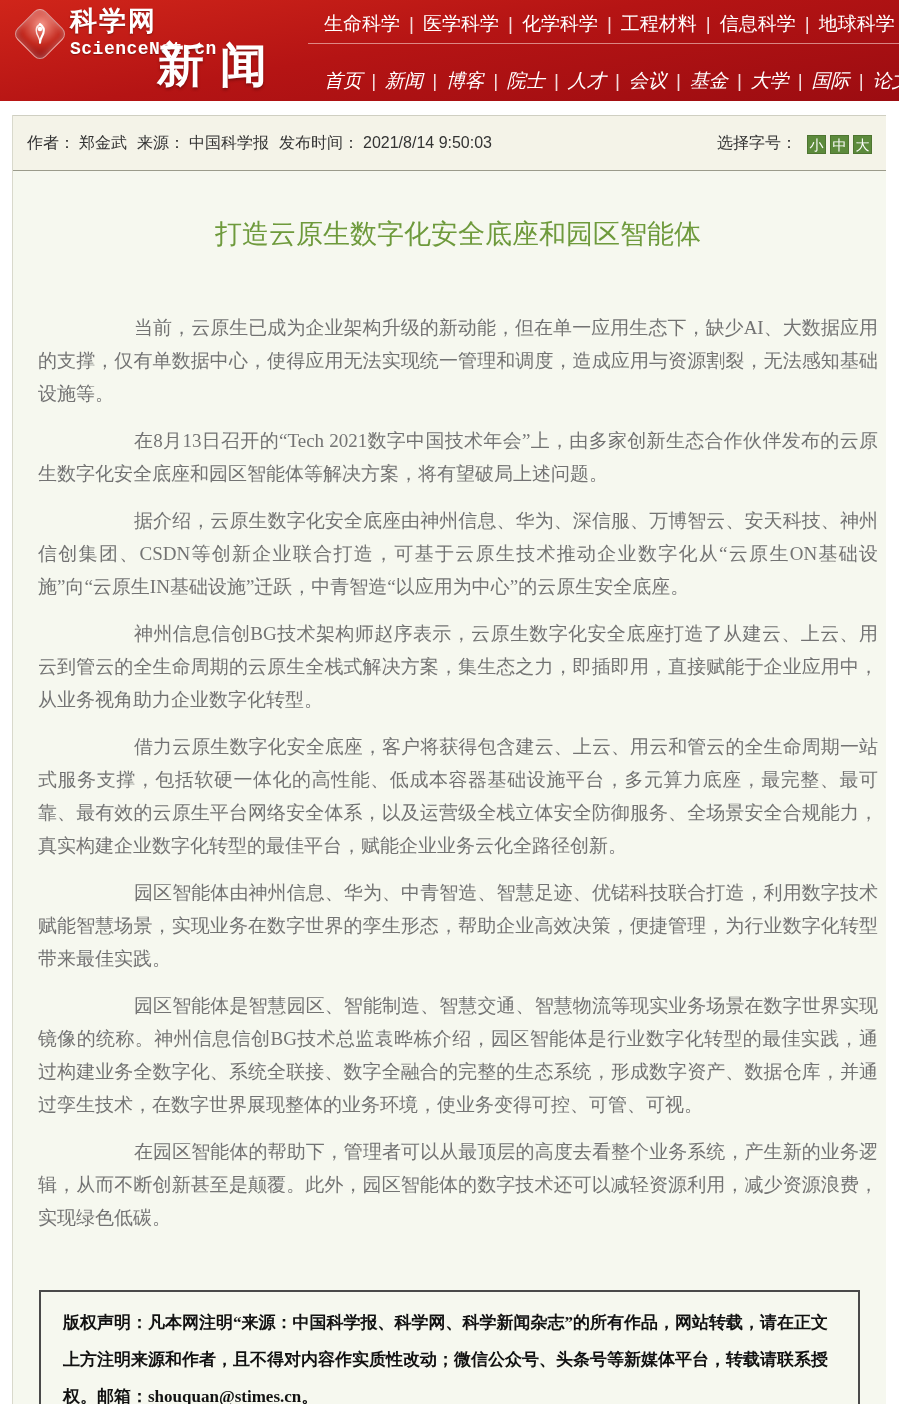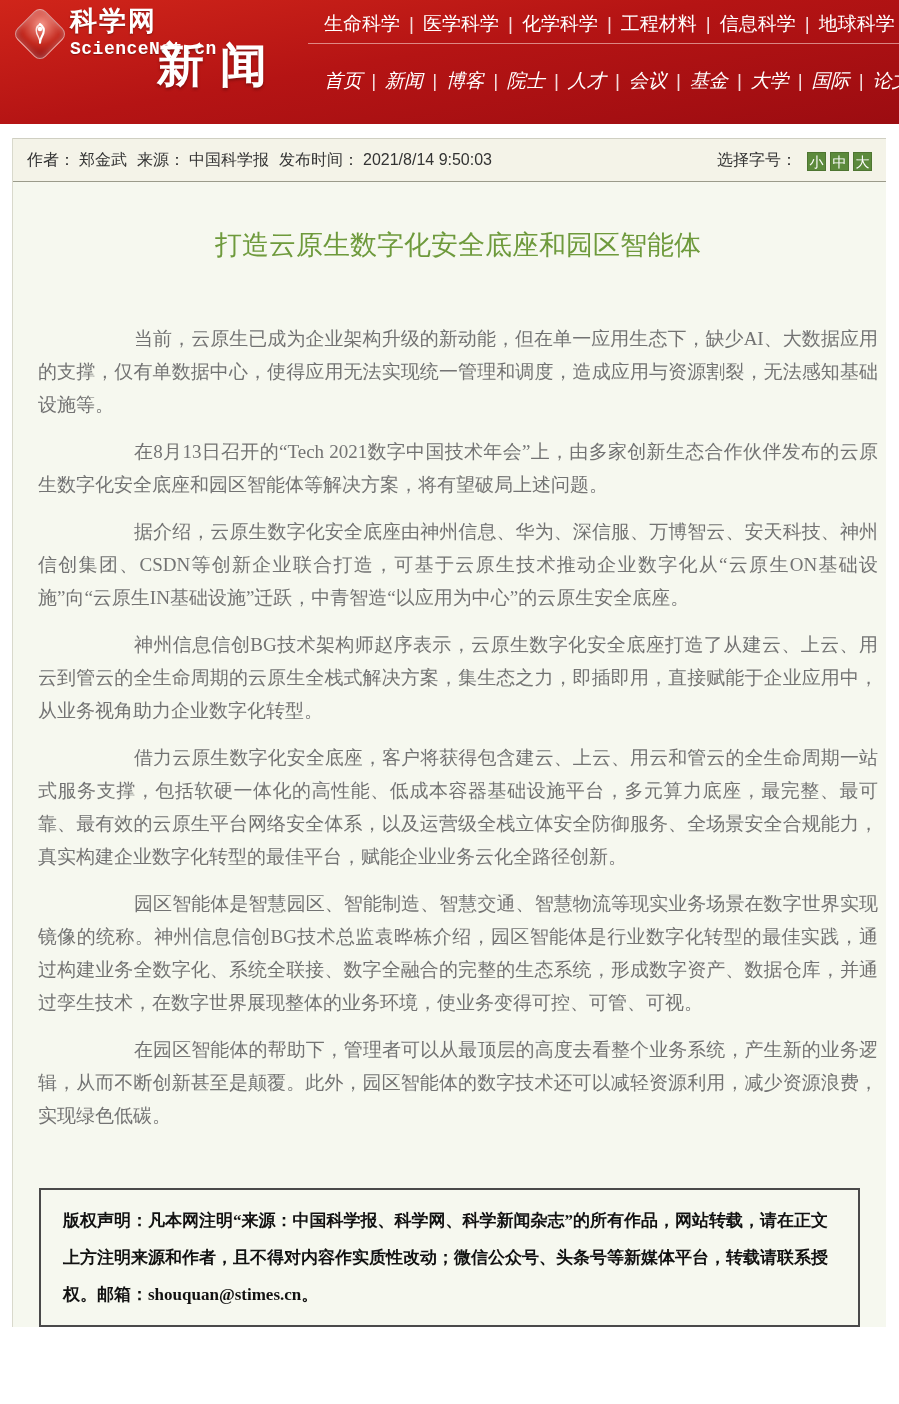--- a/index.html
+++ b/index.html
@@ -3,21 +3,21 @@
 <meta charset="utf-8">
 <style>
   html,body{margin:0;padding:0;}
   body{
     width:899px;height:1404px;overflow:hidden;background:#ffffff;
     font-family:"Liberation Sans","DejaVu Sans",sans-serif;
     position:relative;
   }
   
   .site-header{
-    position:relative;width:899px;height:124px;
+    position:relative;width:899px;height:101px;
     background:linear-gradient(170deg,#d0251a 0%,#b51414 45%,#9c0c11 100%);
     overflow:hidden;
   }
   .logo-block{position:absolute;left:16px;top:8px;display:flex;align-items:flex-start;}
   .logo-diamond{
     width:38px;height:38px;margin:6px 10px 0 4px;
     transform:rotate(45deg);border-radius:8px;
     background:radial-gradient(circle at 35% 30%,#f4968a 0%,#c42a1f 55%,#870a0e 100%);
     border:1px solid rgba(255,255,255,.55);
     box-shadow:0 0 6px rgba(255,255,255,.35) inset;
@@ -43,21 +43,21 @@
   
   .content{
     margin:14px 13px 0 12px;
     border-left:1px solid #d9d9cc;
     background:#f6f8ef;
   }
   .meta-bar{
     height:38px;background:#f4f3e8;
     border-top:1px solid #cfcfc2;border-bottom:1px solid #9b9b8b;
     display:flex;align-items:center;justify-content:space-between;
-    padding:2px 14px;font-size:16px;color:#333;
+    padding:8px 14px;font-size:16px;color:#333;
   }
   .meta-left span{margin-right:4px;}
   .meta-left .meta-value{margin-right:10px;color:#333;}
   .meta-right{display:flex;align-items:flex-end;margin-left:9px;}
   .meta-right .fontsize-label{margin-right:6px;color:#333;}
   .fontsize-group .fontsize-btn{
     display:inline-block;width:19px;height:19px;line-height:19px;text-align:center;
     background:#5c8a3c;color:#fff;font-size:14px;margin-left:4px;cursor:pointer;
     border:1px solid #4e7531;box-sizing:border-box;
   }
@@ -124,19 +124,20 @@
 
   <div class="article">
     <h1 class="article-title">打造云原生数字化安全底座和园区智能体</h1>
 
     <div>
         <p class="body-paragraph">当前，云原生已成为企业架构升级的新动能，但在单一应用生态下，缺少AI、大数据应用的支撑，仅有单数据中心，使得应用无法实现统一管理和调度，造成应用与资源割裂，无法感知基础设施等。</p>
         <p class="body-paragraph">在8月13日召开的“Tech 2021数字中国技术年会”上，由多家创新生态合作伙伴发布的云原生数字化安全底座和园区智能体等解决方案，将有望破局上述问题。</p>
         <p class="body-paragraph">据介绍，云原生数字化安全底座由神州信息、华为、深信服、万博智云、安天科技、神州信创集团、CSDN等创新企业联合打造，可基于云原生技术推动企业数字化从“云原生ON基础设施”向“云原生IN基础设施”迁跃，中青智造“以应用为中心”的云原生安全底座。</p>
         <p class="body-paragraph">神州信息信创BG技术架构师赵序表示，云原生数字化安全底座打造了从建云、上云、用云到管云的全生命周期的云原生全栈式解决方案，集生态之力，即插即用，直接赋能于企业应用中，从业务视角助力企业数字化转型。</p>
         <p class="body-paragraph">借力云原生数字化安全底座，客户将获得包含建云、上云、用云和管云的全生命周期一站式服务支撑，包括软硬一体化的高性能、低成本容器基础设施平台，多元算力底座，最完整、最可靠、最有效的云原生平台网络安全体系，以及运营级全栈立体安全防御服务、全场景安全合规能力，真实构建企业数字化转型的最佳平台，赋能企业业务云化全路径创新。</p>
+        <p class="body-paragraph">园区智能体由神州信息、华为、中青智造、智慧足迹、优锘科技联合打造，利用数字技术赋能智慧场景，实现业务在数字世界的孪生形态，帮助企业高效决策，便捷管理，为行业数字化转型带来最佳实践。</p>
         <p class="body-paragraph">园区智能体是智慧园区、智能制造、智慧交通、智慧物流等现实业务场景在数字世界实现镜像的统称。神州信息信创BG技术总监袁晔栋介绍，园区智能体是行业数字化转型的最佳实践，通过构建业务全数字化、系统全联接、数字全融合的完整的生态系统，形成数字资产、数据仓库，并通过孪生技术，在数字世界展现整体的业务环境，使业务变得可控、可管、可视。</p>
         <p class="body-paragraph">在园区智能体的帮助下，管理者可以从最顶层的高度去看整个业务系统，产生新的业务逻辑，从而不断创新甚至是颠覆。此外，园区智能体的数字技术还可以减轻资源利用，减少资源浪费，实现绿色低碳。</p>
       </div>
 
     <div class="copyright-box">版权声明：凡本网注明“来源：中国科学报、科学网、科学新闻杂志”的所有作品，网站转载，请在正文上方注明来源和作者，且不得对内容作实质性改动；微信公众号、头条号等新媒体平台，转载请联系授权。邮箱：shouquan@stimes.cn。</div>
   </div>
 </div>
 
 </body></html>

